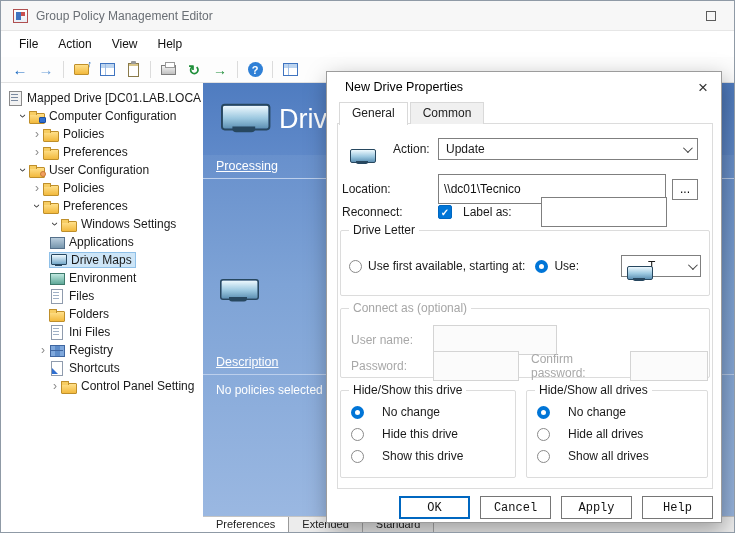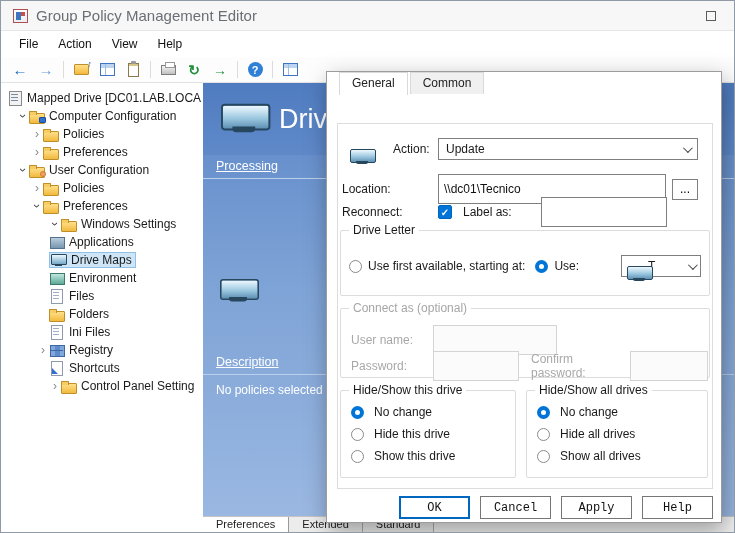--- a/index.html
+++ b/index.html
@@ -5,21 +5,21 @@
   *{margin:0;padding:0;box-sizing:border-box}
   html,body{width:735px;height:533px}
   body{font-family:"Liberation Sans",sans-serif;font-size:12px;color:#1a1a1a;background:#fff}
   .app{position:relative;width:735px;height:533px;border:1px solid #8f9aa6;overflow:hidden;background:#fff}
 
   
   .titlebar{position:absolute;left:0;top:0;right:0;height:30px;background:#f7f7f7;border-bottom:1px solid #e6e6e6;display:flex;align-items:center;padding:0 12px}
   .app-icon{width:15px;height:14px;border:1px solid #b05050;background:linear-gradient(180deg,#fff,#e9eef5);position:relative;margin-right:8px;flex:none}
   .app-icon::before{content:"";position:absolute;left:2px;top:2px;width:5px;height:8px;background:#3f74c0}
   .app-icon::after{content:"";position:absolute;right:2px;top:2px;width:4px;height:4px;background:#c94f4f}
-  .win-title{color:#6a6f75;font-size:15px;white-space:nowrap}
+  .win-title{color:#6a6f75;font-size:12px;white-space:nowrap}
   .win-controls{margin-left:auto;display:flex;align-items:center}
   .ctl-max{width:10px;height:10px;border:1px solid #5c5c5c;margin-right:6px}
 
   
   .menubar{position:absolute;left:0;top:30px;right:0;height:26px;background:#fff;display:flex;align-items:center;padding-left:8px}
   .menu-item{padding:4px 10px;color:#111}
 
   
   .toolbar{position:absolute;left:0;top:56px;right:0;height:26px;background:#fdfdfd;border-bottom:1px solid #e2e2e2;display:flex;align-items:center;padding-left:6px}
   .tbtn{width:24px;height:22px;display:flex;align-items:center;justify-content:center;margin:0 1px;border-radius:3px;flex:none}
@@ -136,21 +136,21 @@
   .dis{color:#a8a8a8}
   .lab82{width:82px;flex:none}
   .in-dis{background:#fbfbfb;border:1px solid #d4d4d4;height:20px}
   .in-user{width:124px}
   .in-pass{width:86px}
   .lab-confirm{margin-left:12px;width:97px;flex:none}
   .in-confirm{width:78px;margin-left:2px}
 
   .grp.hide-this{left:2px;top:266px;width:176px;height:88px}
   .grp.hide-all{left:188px;top:266px;width:182px;height:88px}
-  .vrad{position:absolute;left:10px;display:flex;align-items:center;gap:10px;height:16px}
+  .vrad{position:absolute;left:10px;display:flex;align-items:center;gap:18px;height:16px}
   .vr1{top:13px}.vr2{top:35px}.vr3{top:57px}
 
   .dlg-btns{position:absolute;right:8px;top:424px;display:flex}
   .btn{width:71px;height:23px;border:1px solid #767676;background:#fff;font-family:Liberation Mono, monospace;font-size:12px;margin-left:10px;color:#111}
   .btn.default{border:2px solid #0067c0}
 </style>
 </head>
 <body>
 
 <div class="app">
@@ -304,20 +304,24 @@
     </div>
     <div class="status-text">No policies selected</div>
     <div class="bottom-tabs">
       <span class="btab active">Preferences</span>
       <span class="btab">Extended</span>
       <span class="btab">Standard</span>
     </div>
   </div>
 
   <div class="dialog">
+    <div class="dlg-head">
+      <span class="dlg-title">New Drive Properties</span>
+      <span class="dlg-close"></span>
+    </div>
     <div class="dlg-tabs">
       <span class="dtab active">General</span>
       <span class="dtab">Common</span>
     </div>
     <div class="dlg-panel">
 
       <div class="row-action">
         <span class="drv-slot"><span class="drv s12"></span></span>
         <span class="lab-action">Action:</span>
         <span class="cb">

